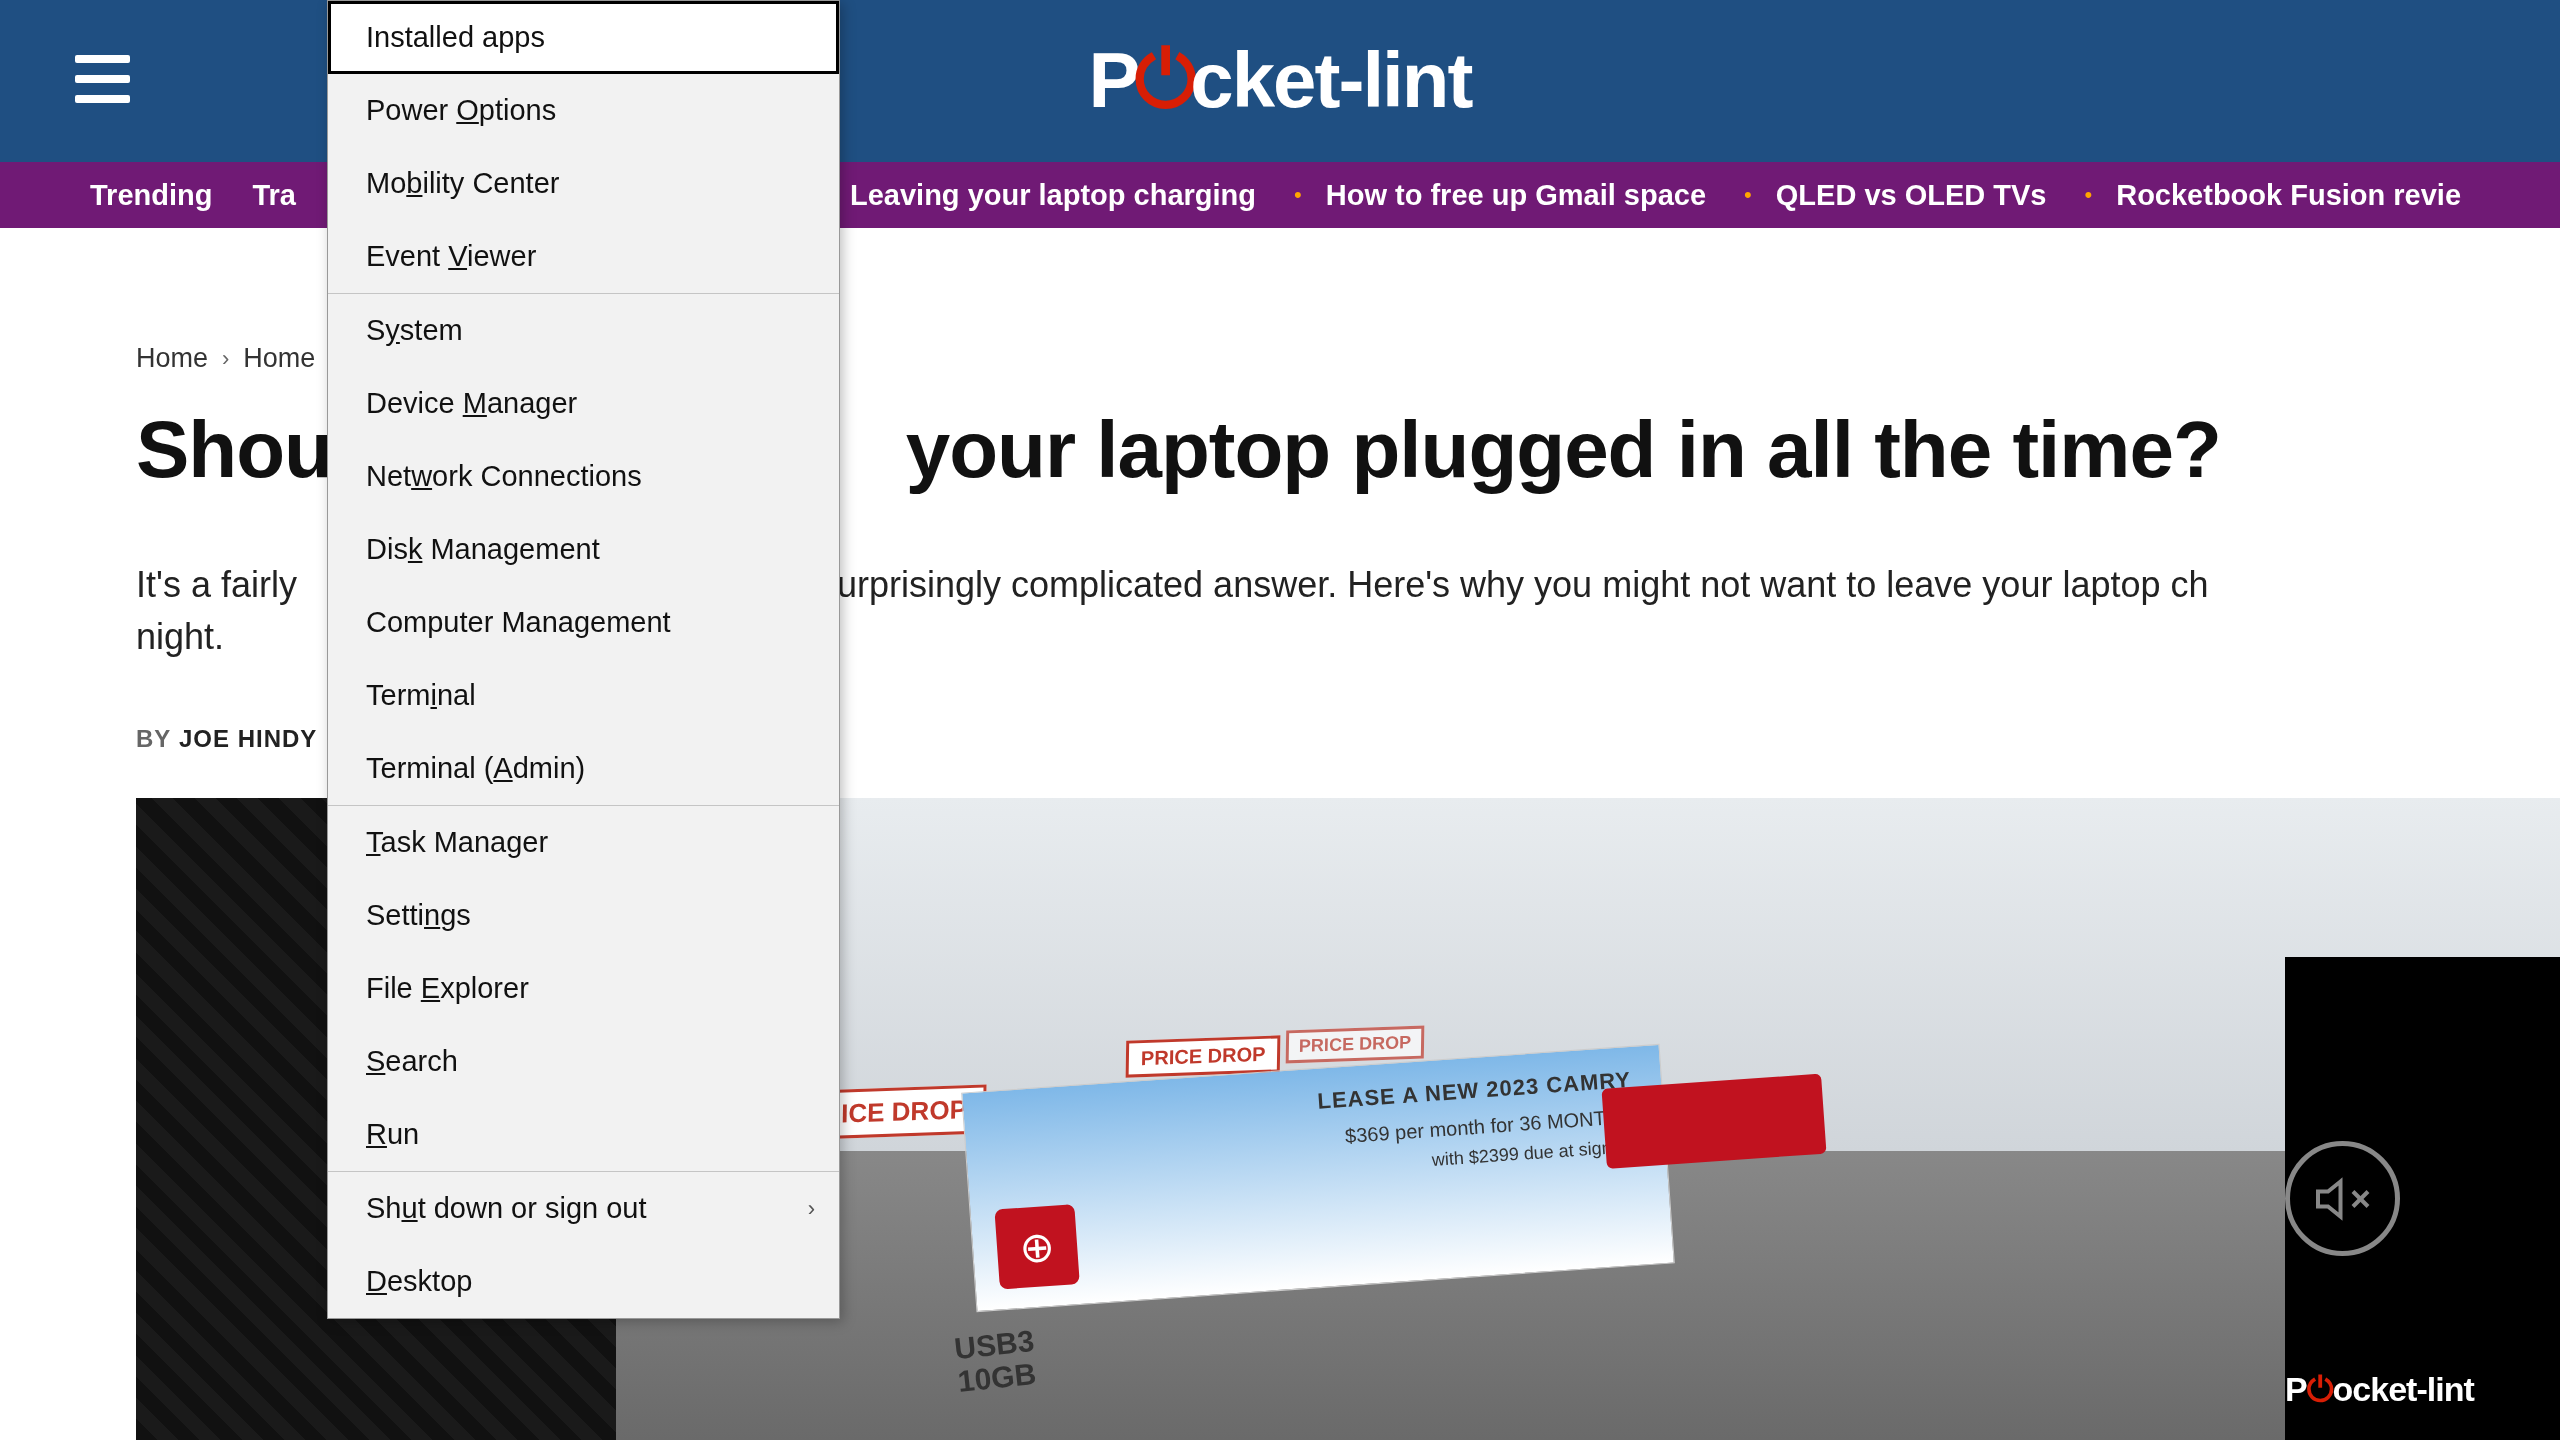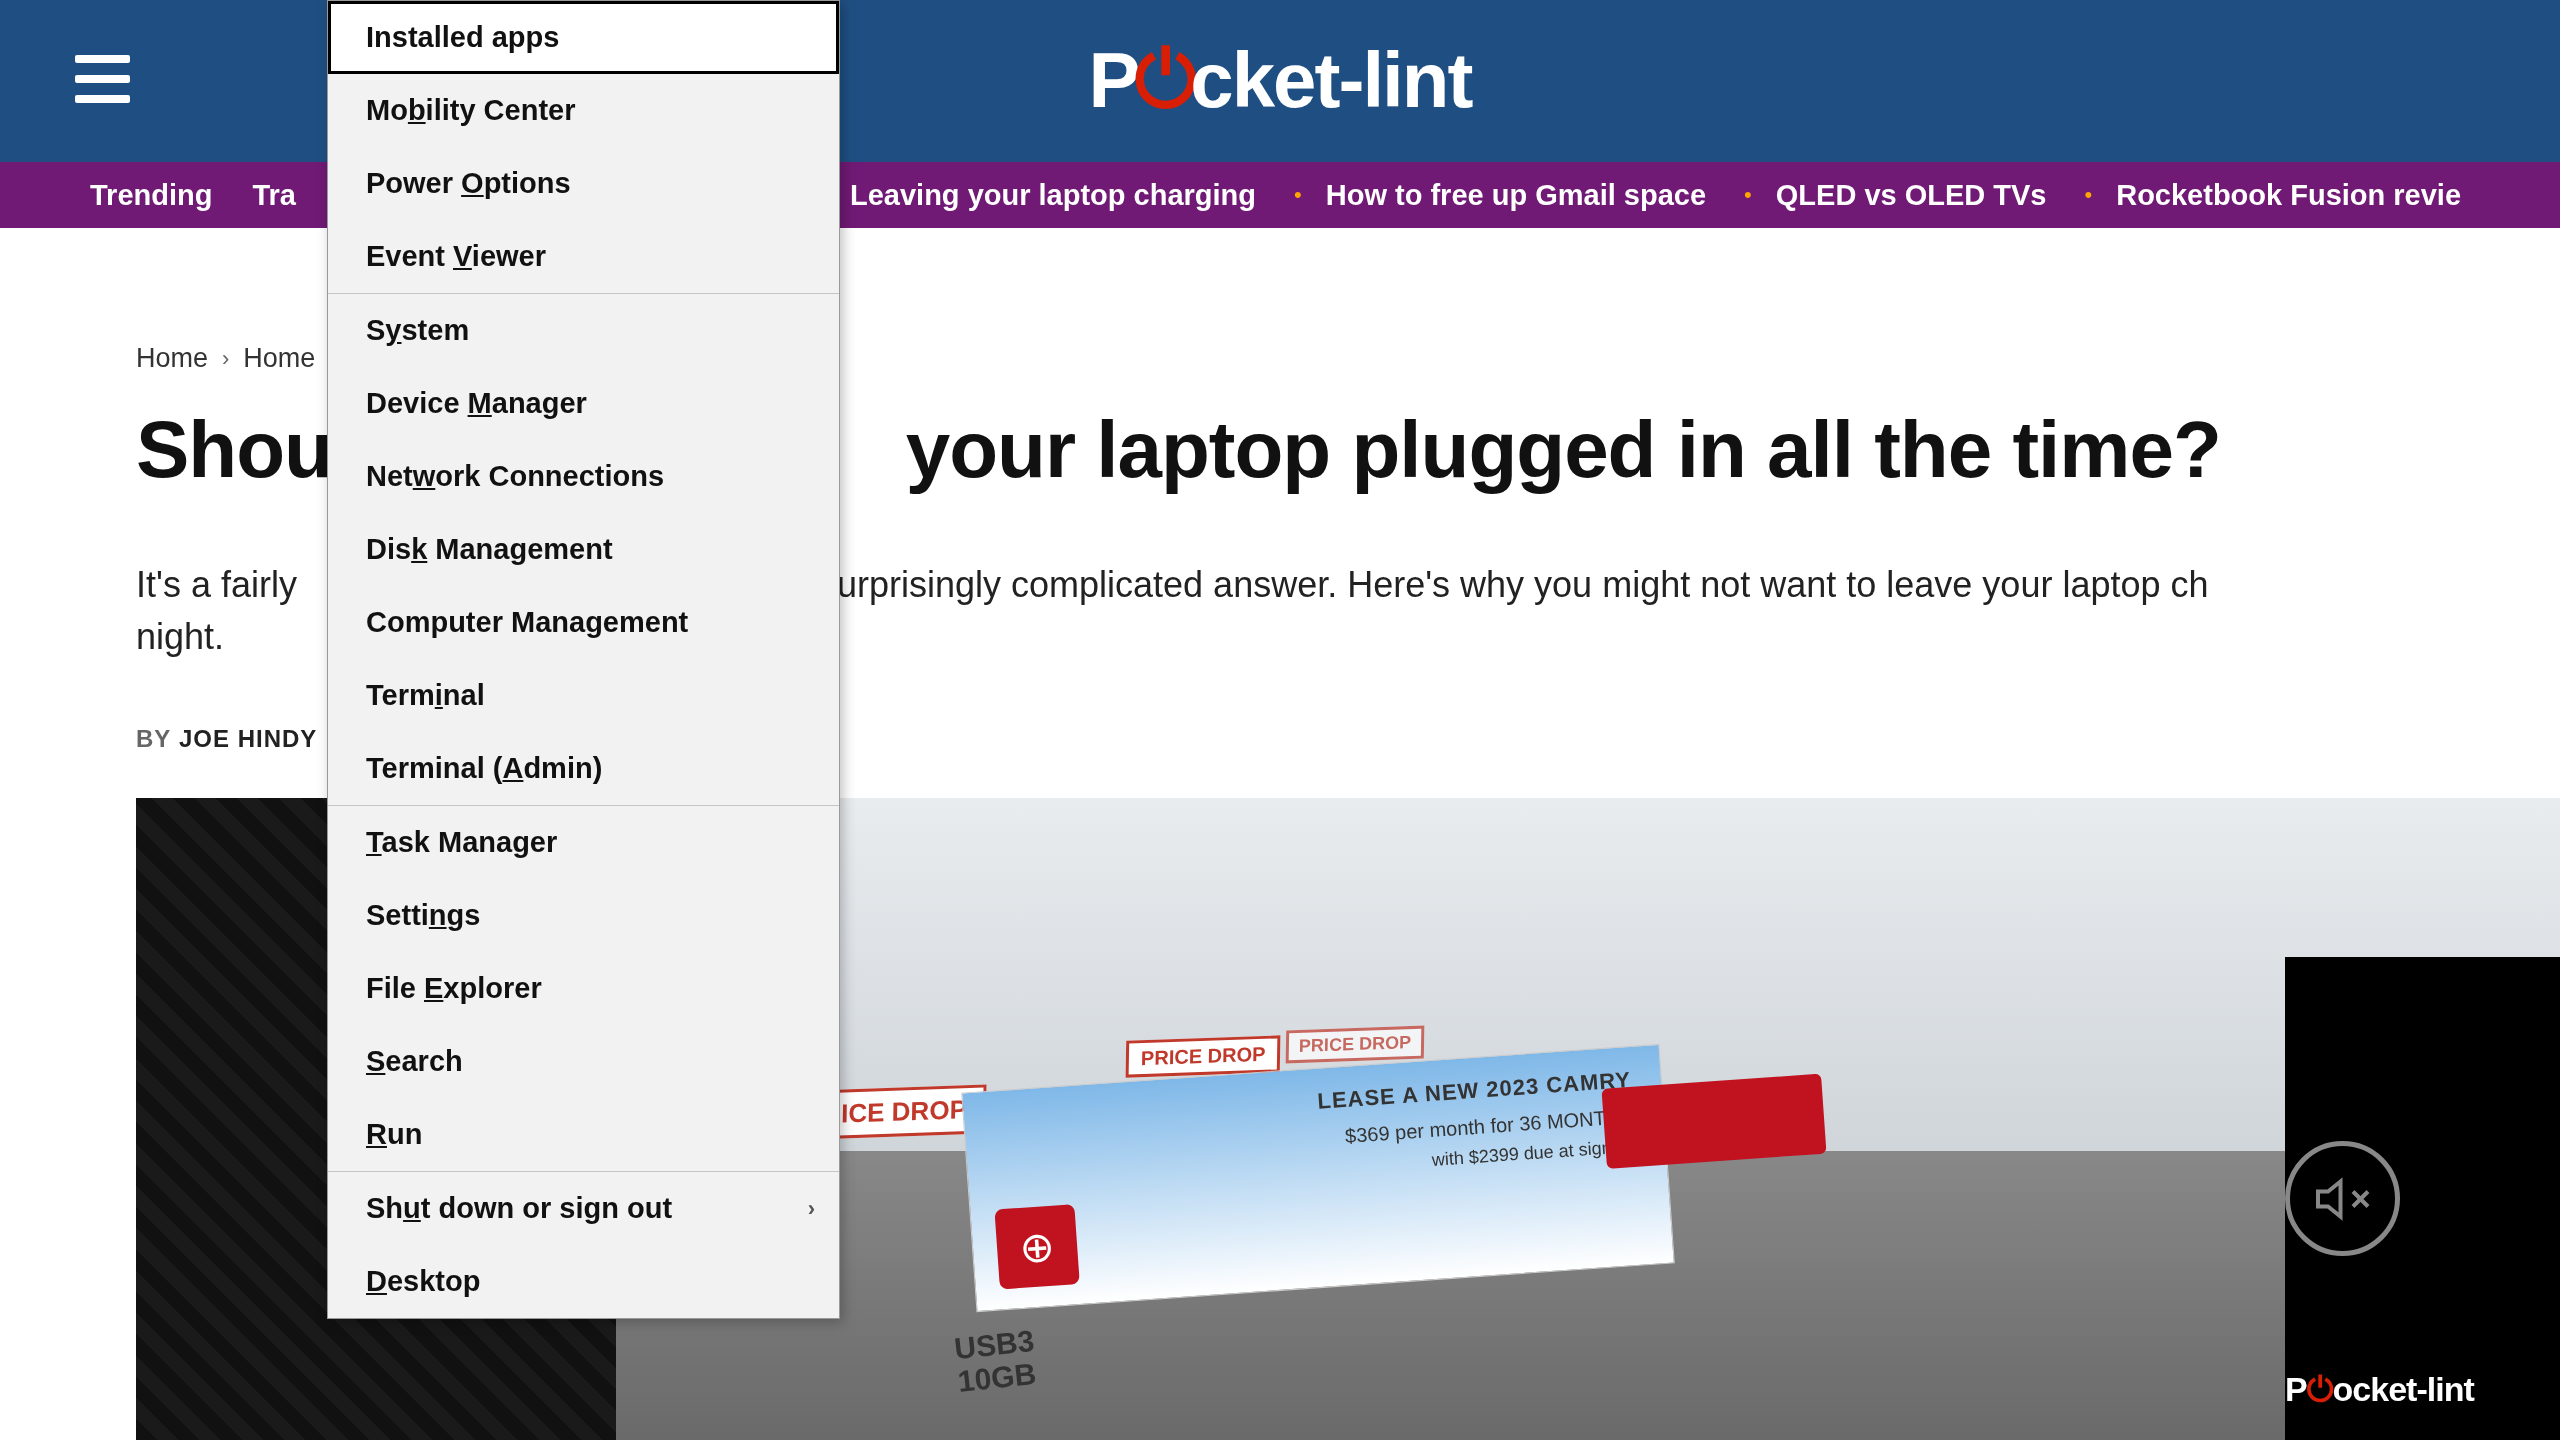--- a/index.html
+++ b/index.html
@@ -48,21 +48,21 @@
 .usb-label { position:absolute; left:820px; top:530px; font-size:30px; color:#333; font-weight:700; transform:rotate(-6deg); line-height:1.1; }
 
 
 .video-overlay { position:absolute; right:0; top:957px; width:275px; bottom:0; background:#000; display:flex; flex-direction:column; justify-content:center; }
 .mute-btn { width:115px; height:115px; border:5px solid #888; border-radius:50%; display:flex; align-items:center; justify-content:center; color:#888; font-size:52px; }
 .video-logo { position:absolute; bottom:30px; font-size:34px; font-weight:800; color:#fff; letter-spacing:-1px; }
 .video-logo .power { color:#d81e05; }
 
 
 .context-menu { position:absolute; left:327px; top:0; width:513px; background:#f2f2f2; border:1px solid #999; box-shadow:3px 3px 12px rgba(0,0,0,0.25); font-size:29px; color:#111; }
-.context-menu .item { padding:20px 28px 20px 38px; position:relative; cursor:default;font-weight:bold; }
+.context-menu .item { padding:20px 28px 20px 38px; position:relative; cursor:default; }
 .context-menu .item.highlight { background:#fff; outline:3px solid #000; outline-offset:-3px; }
 .context-menu .sep { height:1px; background:#c5c5c5; margin:0; }
 .context-menu .item .u { text-decoration:underline; }
 .context-menu .item .chevron { position:absolute; right:24px; top:50%; transform:translateY(-50%); color:#555; font-size:22px; }
 </style>
 </head>
 <body>
 
 <div class="header">
   <div class="hamburger">
@@ -138,22 +138,22 @@
         <line x1="22" y1="9" x2="16" y2="15"></line>
     </svg>
   </div>
   <div class="video-logo">
     <span>P</span><span class="power">⏻</span><span style="font-weight:600">ocket-lint</span>
   </div>
 </div>
 
 <div class="context-menu">
   <div class="item highlight"><span>Installed apps</span></div>
+  <div class="item">Power <span class="u">O</span>ptions</div>
   <div class="item">Mo<span class="u">b</span>ility Center</div>
-  <div class="item">Power <span class="u">O</span>ptions</div>
   <div class="item">Event <span class="u">V</span>iewer</div>
   <div class="sep"></div>
   <div class="item">S<span class="u">y</span>stem</div>
   <div class="item">Device <span class="u">M</span>anager</div>
   <div class="item">Net<span class="u">w</span>ork Connections</div>
   <div class="item">Dis<span class="u">k</span> Management</div>
   <div class="item">Computer Mana<span class="u">g</span>ement</div>
   <div class="item">Term<span class="u">i</span>nal</div>
   <div class="item">Terminal (<span class="u">A</span>dmin)</div>
   <div class="sep"></div>

